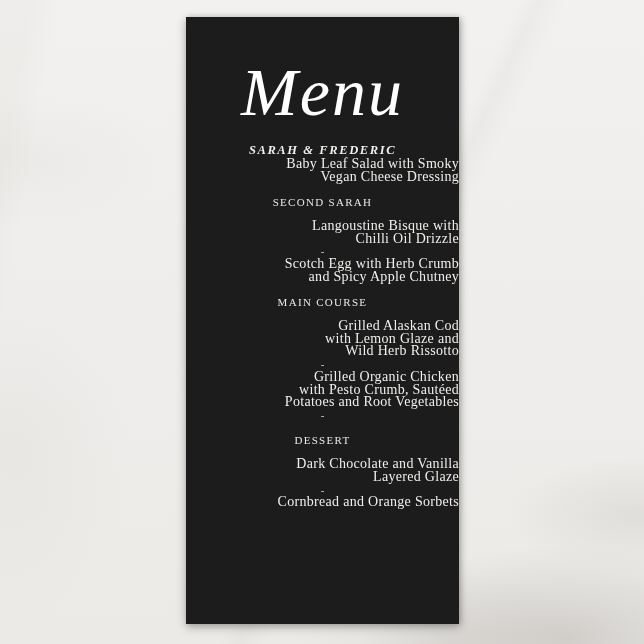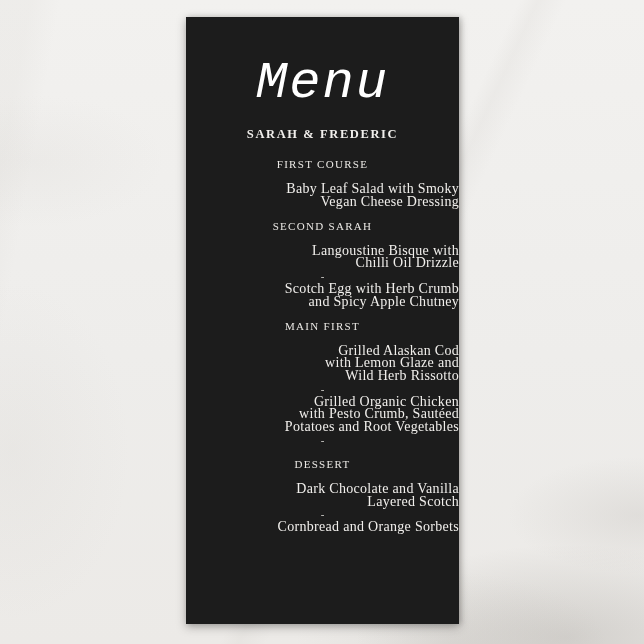--- a/index.html
+++ b/index.html
@@ -36,34 +36,35 @@
     width: 273px;
     height: 607px;
     background: var(--card_bg, #1c1c1c);
     color: var(--card_text, #f1efec);
     text-align: center;
     padding-top: 40px;
     box-shadow: 0 3px 9px rgba(40,38,36,0.35), 2px 0 5px rgba(40,38,36,0.18);
   }
 
   .menu-title {
-    font-family: Liberation Mono, monospace;
+    font-family: Liberation Serif, serif;
     font-style: italic;
-    font-size: 52px;
+    font-size: 68px;
     line-height: 1.05;
     letter-spacing: 2px;
     color: var(--title_white, #ffffff);
   }
 
   .names {
     margin-top: 16px;
     font-size: 12.5px;
     font-weight: bold;
     letter-spacing: 1.6px;
     line-height: 1.1;
+    font-style: italic;
   }
 
   .event-date {
     margin-top: 8px;
     font-size: 12px;
     font-weight: bold;
     letter-spacing: 1.3px;
     line-height: 1.1;
   }
 
@@ -96,48 +97,47 @@
 
 <div class="scene">
   <div class="card">
 
     <div class="menu-title">Menu</div>
 
     <div class="names">SARAH &amp; FREDERIC</div>
 
 
     <div class="section section-first">
-      <div class="course-heading">FIRST COURSE</div>
       <div class="menu-item">Baby Leaf Salad with Smoky
 Vegan Cheese Dressing</div>
     </div>
 
     <div class="section">
       <div class="course-heading">SECOND SARAH</div>
       <div class="menu-item">Langoustine Bisque with
 Chilli Oil Drizzle</div>
       <div class="item-sep">-</div>
       <div class="menu-item">Scotch Egg with Herb Crumb
 and Spicy Apple Chutney</div>
     </div>
 
     <div class="section">
-      <div class="course-heading">MAIN FIRST</div>
+      <div class="course-heading">MAIN COURSE</div>
       <div class="menu-item">Grilled Alaskan Cod
 with Lemon Glaze and
 Wild Herb Rissotto</div>
       <div class="item-sep">-</div>
       <div class="menu-item">Grilled Organic Chicken
 with Pesto Crumb, Sautéed
 Potatoes and Root Vegetables</div>
       <div class="item-sep">-</div>
     </div>
 
     <div class="section">
       <div class="course-heading">DESSERT</div>
       <div class="menu-item">Dark Chocolate and Vanilla
-Layered Scotch</div>
+Layered Glaze</div>
       <div class="item-sep">-</div>
       <div class="menu-item">Cornbread and Orange Sorbets</div>
     </div>
 
   </div>
 </div>
 
 </body></html>

